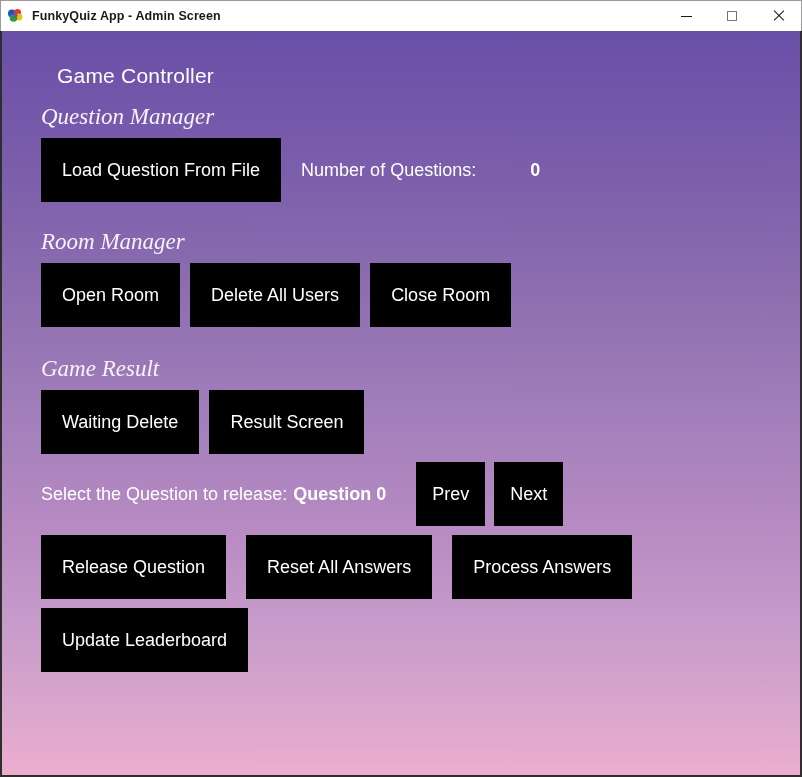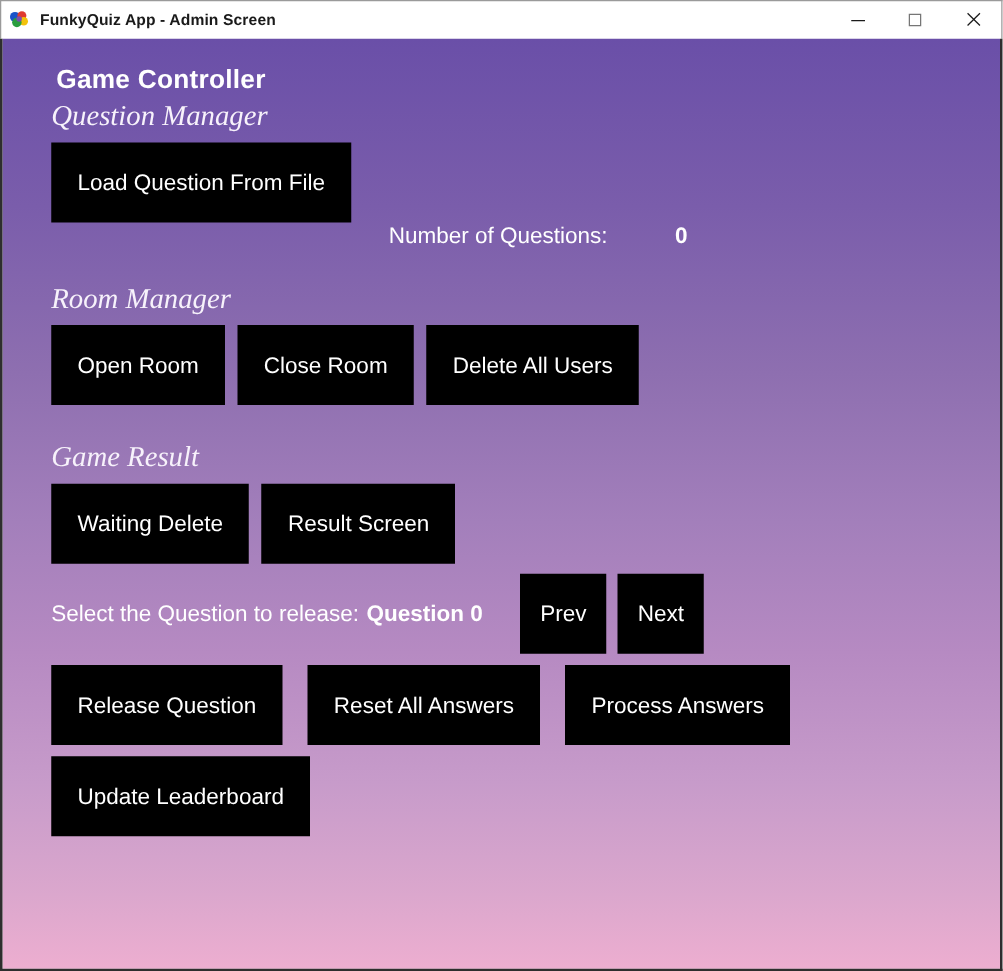--- a/index.html
+++ b/index.html
@@ -134,23 +134,23 @@
   }
   .content {
     position: absolute;
     left: 0; top: 0; right: 0; bottom: 0;
     padding: 16px 0 0 39px;
     box-sizing: border-box;
   }
 
   
   h1.page-title {
-    margin: 4px;
+    margin: 16px;
     font-size: 21px;
-    font-weight: bold;
+    font-weight: normal;
     color: #ffffff;
     font-family: "Liberation Sans", sans-serif;
     letter-spacing: 0.2px;
     line-height: 26px;
   }
   .section-title {
     font-size: 23px;
     font-style: italic;
     font-weight: normal;
     color: #f7f2fb;
@@ -190,21 +190,21 @@
     white-space: nowrap;
     display: inline-flex;
     align-items: baseline;
   }
   .info-text .value {
     font-weight: bold;
     margin-left: 6px;
   }
 
   
-  .sec-question .btn-row { margin-top: 9px; flex-direction: column; }
+  .sec-question .btn-row { margin-top: 9px; }
   .sec-question .info-text { margin-left: 20px; align-self: center; gap: 48px; }
 
   .sec-room { margin-top: 28px; }
   .sec-room .btn-row { margin-top: 9px; }
   .sec-room .btn + .btn { margin-left: 10px; }
 
   .sec-game { margin-top: 30px; }
   .sec-game .btn-row { margin-top: 9px; }
   .sec-game .btn + .btn { margin-left: 10px; }
 
@@ -267,22 +267,22 @@
             <span>Number of Questions:</span>
             <span class="value">0</span>
           </span>
         </div>
       </div>
 
       <div class="section sec-room">
         <div class="section-title">Room Manager</div>
         <div class="btn-row">
           <button class="btn">Open Room</button>
+          <button class="btn">Delete All Users</button>
           <button class="btn">Close Room</button>
-          <button class="btn">Delete All Users</button>
         </div>
       </div>
 
       <div class="section sec-game">
         <div class="section-title">Game Result</div>
 
         <div class="btn-row">
           <button class="btn">Waiting Delete</button>
           <button class="btn">Result Screen</button>
         </div>

